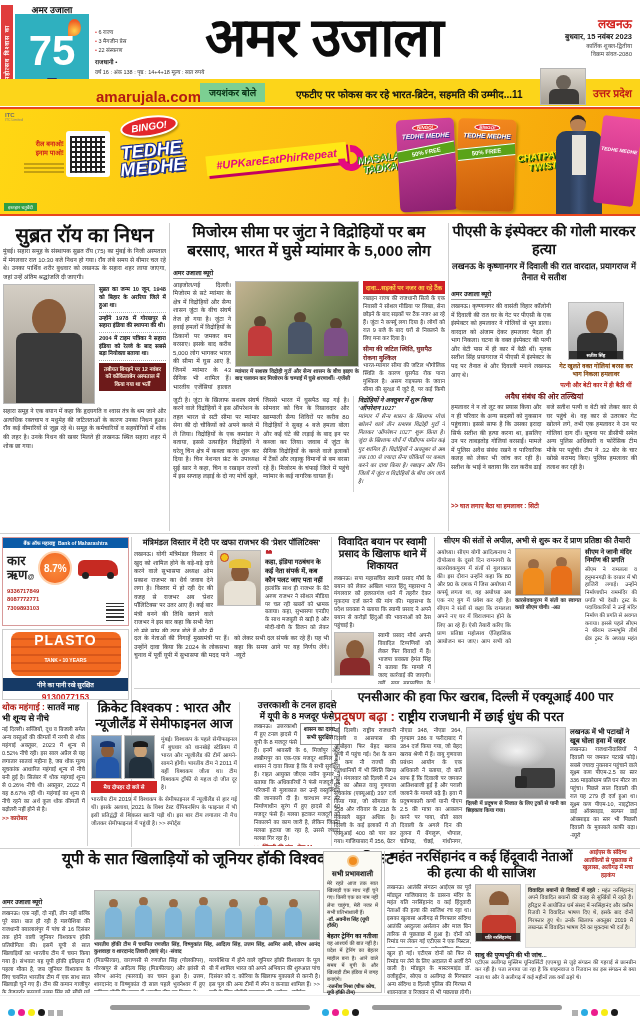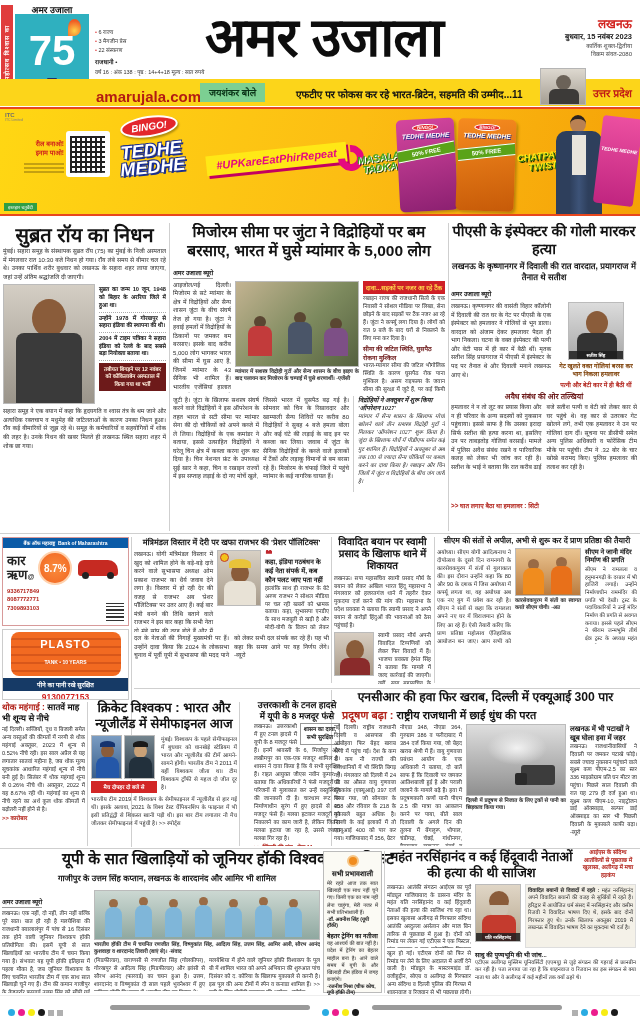--- a/index.html
+++ b/index.html
@@ -134,21 +134,21 @@
   .car{width:40px;height:16px;background:#c62a22;border-radius:6px 10px 3px 3px;position:relative;margin-left:2px}
   .car::before,.car::after{content:"";position:absolute;bottom:-3px;width:7px;height:7px;border-radius:50%;background:#222}
   .car::before{left:4px}.car::after{right:4px}
   .phones{font-size:5.8px;font-weight:800;color:#b3261e;padding:2px 4px;line-height:1.45}
   .minisqr{position:absolute;right:4px;bottom:4px;width:18px;height:18px;background:
       repeating-linear-gradient(0deg,#333 0 1.5px,#fff 1.5px 3.5px),#fff}
   .adplasto{left:2px;top:629px;width:127px;height:71px;border:1px solid #ccc;background:#fff;overflow:hidden;position:absolute}
   .tank{margin:2px auto 0;width:110px;height:44px;border-radius:8px;
         background:repeating-linear-gradient(180deg,#f26a21 0 6px,#d8571a 6px 8px);position:relative;
         color:#fff;text-align:center}
-  .tank b{font-size:11px;display:block;padding-top:6px;letter-spacing:1px}
+  .tank b{font-size:14px;display:block;letter-spacing:1px}
   .tank i{font-size:5px;font-style:normal;font-weight:700}
   .tankband{background:#163a66;color:#fff;font-size:6.3px;font-weight:800;text-align:center;padding:2px 0;margin-top:2px}
   .tankphone{text-align:center;font-size:8.5px;font-weight:800;color:#d2231f;margin-top:1px}
   .qbox{border:1px solid #bbb;background:#fbfaf4;padding:3px;position:absolute}
   .qlogo{width:12px;height:12px;border-radius:50%;background:#f08c1e;margin:0 auto 2px;border:2px solid #f6c585}
   
   .dot{display:inline-block;width:7px;height:7px;border-radius:50%;margin-right:3px;vertical-align:middle}
   .gbar{position:absolute;height:5px;background:#9a9a9a;border-radius:3px;top:9px}
   .gsq{display:inline-block;width:6px;height:6px;background:#b0b0b0;margin-right:3px;vertical-align:middle}
 </style>
@@ -415,22 +415,22 @@
   <div class="blk" style="left:254px;top:700px;width:86px;height:146px">
     <div class="hl" style="font-size:8.8px">उत्तरकाशी के टनल हादसे में यूपी के 8 मजदूर फंसे</div>
     <div class="bt" style="font-size:5.6px;margin-top:2px">
       <span class="inset">शासन का दावा, सभी सुरक्षित</span>
       <span>लखनऊ। उत्तरकाशी में हुए टनल हादसे में यूपी के 8 मजदूर फंसे हैं। इनमें श्रावस्ती के 6, मिर्जापुर और लखीमपुर का एक-एक मजदूर शामिल है। शासन ने दावा किया है कि ये सभी सुरक्षित हैं। राहत आयुक्त जीएस नवीन कुमार ने बताया कि अधिकारियों ने फंसे मजदूरों के परिजनों से मुलाकात कर उन्हें वस्तुस्थिति की जानकारी दी है। चारधाम रूट पर निर्माणाधीन सुरंग में हुए हादसे से 40 मजदूर फंसे हैं। मलबा हटाकर मजदूरों को निकालने का काम जारी है, लेकिन जितना मलबा हटाया जा रहा है, उससे ज्यादा मलबा गिर रहा है।</span>
     </div>
     <div class="ptr" style="font-size:5.8px">&gt;&gt; जिंदगी की जंग...पेज 11</div>
   </div>
 
   <div class="blk" style="left:334px;top:690px;width:303px;height:156px">
-    <div class="hl" style="font-size:12.2px;white-space:nowrap">एनसीआर की हवा फिर खराब, दिल्ली में एक्यूआई 300 पार</div>
-    <div style="font-size:11px;font-weight:800;margin:2px 8px">
+    <div class="hl" style="font-size:12.2px;white-space:nowrap">एनसीआर की हवा फिर खराब, दिल्ली में एक्यूआई 400 पार</div>
+    <div style="font-size:13px;font-weight:800;margin:2px 0">
       <span class="redlabel">प्रदूषण बढ़ा :</span><span style="color:#131313"> राष्ट्रीय राजधानी में छाई धुंध की परत</span>
     </div>
     <div class="flexrow" style="height:122px;overflow:hidden">
       <div class="bt" style="font-size:5.6px;width:62px;flex:none">नई दिल्ली। राष्ट्रीय राजधानी दिल्ली व आसपास की आबोहवा फिर बेहद खराब श्रेणी में पहुंच गई। देश के कम से कम नौ राज्यों की राजधानियों में भी स्थिति बिगड़ गई। मंगलवार को दिल्ली में 24 घंटे का औसत वायु गुणवत्ता सूचकांक (एक्यूआई) 397 दर्ज किया गया, जो सोमवार के 358 और रविवार के 218 के मुकाबले बहुत अधिक है। दिल्ली के कई इलाकों में तो एक्यूआई 400 को पार कर गया। गाजियाबाद में 356, ग्रेटर</div>
       <div class="bt" style="font-size:5.6px;width:62px;flex:none">नोएडा 348, नोएडा 364, गुरुग्राम 386 व फरीदाबाद में 384 दर्ज किया गया, जो बेहद खराब श्रेणी में हैं। वायु गुणवत्ता प्रबंधन आयोग के एक अधिकारी ने बताया, दो बातें साफ हैं कि दिवाली पर जमकर आतिशबाजी हुई है और पराली जलाने के मामले बढ़े हैं। हवा में प्रदूषणकारी कणों यानी पीएम 2.5 की मात्रा का आकलन करने पर पाया, बीते साल दिवाली के अगले दिन की तुलना में बेंगलुरू, भोपाल, चंडीगढ़, चेन्नई, गांधीनगर, हैदराबाद, लखनऊ, मुंबई व पटना में इस साल मात्रा बढ़ी है। -ब्यूरो</div>
       <div style="width:100px;flex:none">
         <div class="ph p-smog" style="width:100px;height:72px">
           <i style="position:absolute;left:54px;top:40px;width:34px;height:20px;background:#3c3c3c;border-radius:3px"></i>
           <i style="position:absolute;left:48px;top:48px;width:12px;height:12px;background:#2a2a2a;border-radius:2px"></i>
           <i style="position:absolute;left:20px;top:6px;width:60px;height:34px;background:radial-gradient(closest-side,#f2f2f2,rgba(240,240,240,0));border-radius:50%"></i>
@@ -441,23 +441,20 @@
         <div style="font-size:7px;font-weight:800;color:#131313;line-height:1.3">लखनऊ में भी पटाखों ने खूब घोला हवा में जहर</div>
         <div class="bt" style="font-size:5.5px;margin-top:1px">लखनऊ। राजधानीवासियों ने दिवाली पर जमकर पटाखे फोड़े। सबसे ज्यादा नुकसान पहुंचाने वाले सूक्ष्म कण पीएम-2.5 का स्तर 336 माइक्रोग्राम प्रति घन मीटर जा पहुंचा। पिछले साल दिवाली की रात यह 279 ही दर्ज हुआ था। सूक्ष्म कण पीएम-10, नाइट्रोजन डाई ऑक्साइड, सल्फर डाई ऑक्साइड का स्तर भी पिछली दिवाली के मुकाबले काफी बढ़ा। -ब्यूरो</div>
       </div>
     </div>
   </div>
 
   <div class="divider hline" style="left:0;top:848px;width:640px"></div>
 
   <div class="blk" style="left:2px;top:850px;width:452px;height:26px">
     <div class="hl" style="font-size:15.5px;white-space:nowrap">यूपी के सात खिलाड़ियों को जूनियर हॉकी विश्वकप का टिकट</div>
-  </div>
-  <div class="blk" style="left:2px;top:874px;width:330px;height:14px">
-    <div class="sub" style="font-size:8.2px">गाजीपुर के उत्तम सिंह कप्तान, लखनऊ के शारदानंद और आमिर भी शामिल</div>
   </div>
 
   <div class="blk" style="left:2px;top:890px;width:318px;height:103px">
     <div class="flexrow">
       <div style="width:88px;flex:none">
         <div class="byline" style="margin-top:0">अमर उजाला ब्यूरो</div>
         <div class="bt" style="font-size:5.6px;height:86px;overflow:hidden">लखनऊ। एक नहीं, दो नहीं, तीन नहीं बल्कि पूरे सात। बात हो रही है मलयेशिया की राजधानी क्वालालंपुर में पांच से 16 दिसंबर तक होने वाली जूनियर विश्वकप हॉकी प्रतियोगिता की। इसमें यूपी से सात खिलाड़ियों का भारतीय टीम में चयन किया गया है। संभवतः यह यूपी हॉकी इतिहास में पहला मौका है, जब जूनियर विश्वकप के लिए चयनित भारतीय टीम में एक साथ सात खिलाड़ी चुने गए हैं। टीम की कमान गाजीपुर के तेजतर्रार फारवर्ड उत्तम सिंह को सौंपी गई है। लखनऊ से डिफेंडर शारदानंद तिवारी और आमिर अली का भी चयन किया गया है।</div>
       </div>
       <div style="flex:1">
         <div class="ph p-team" style="width:100%;height:50px">

